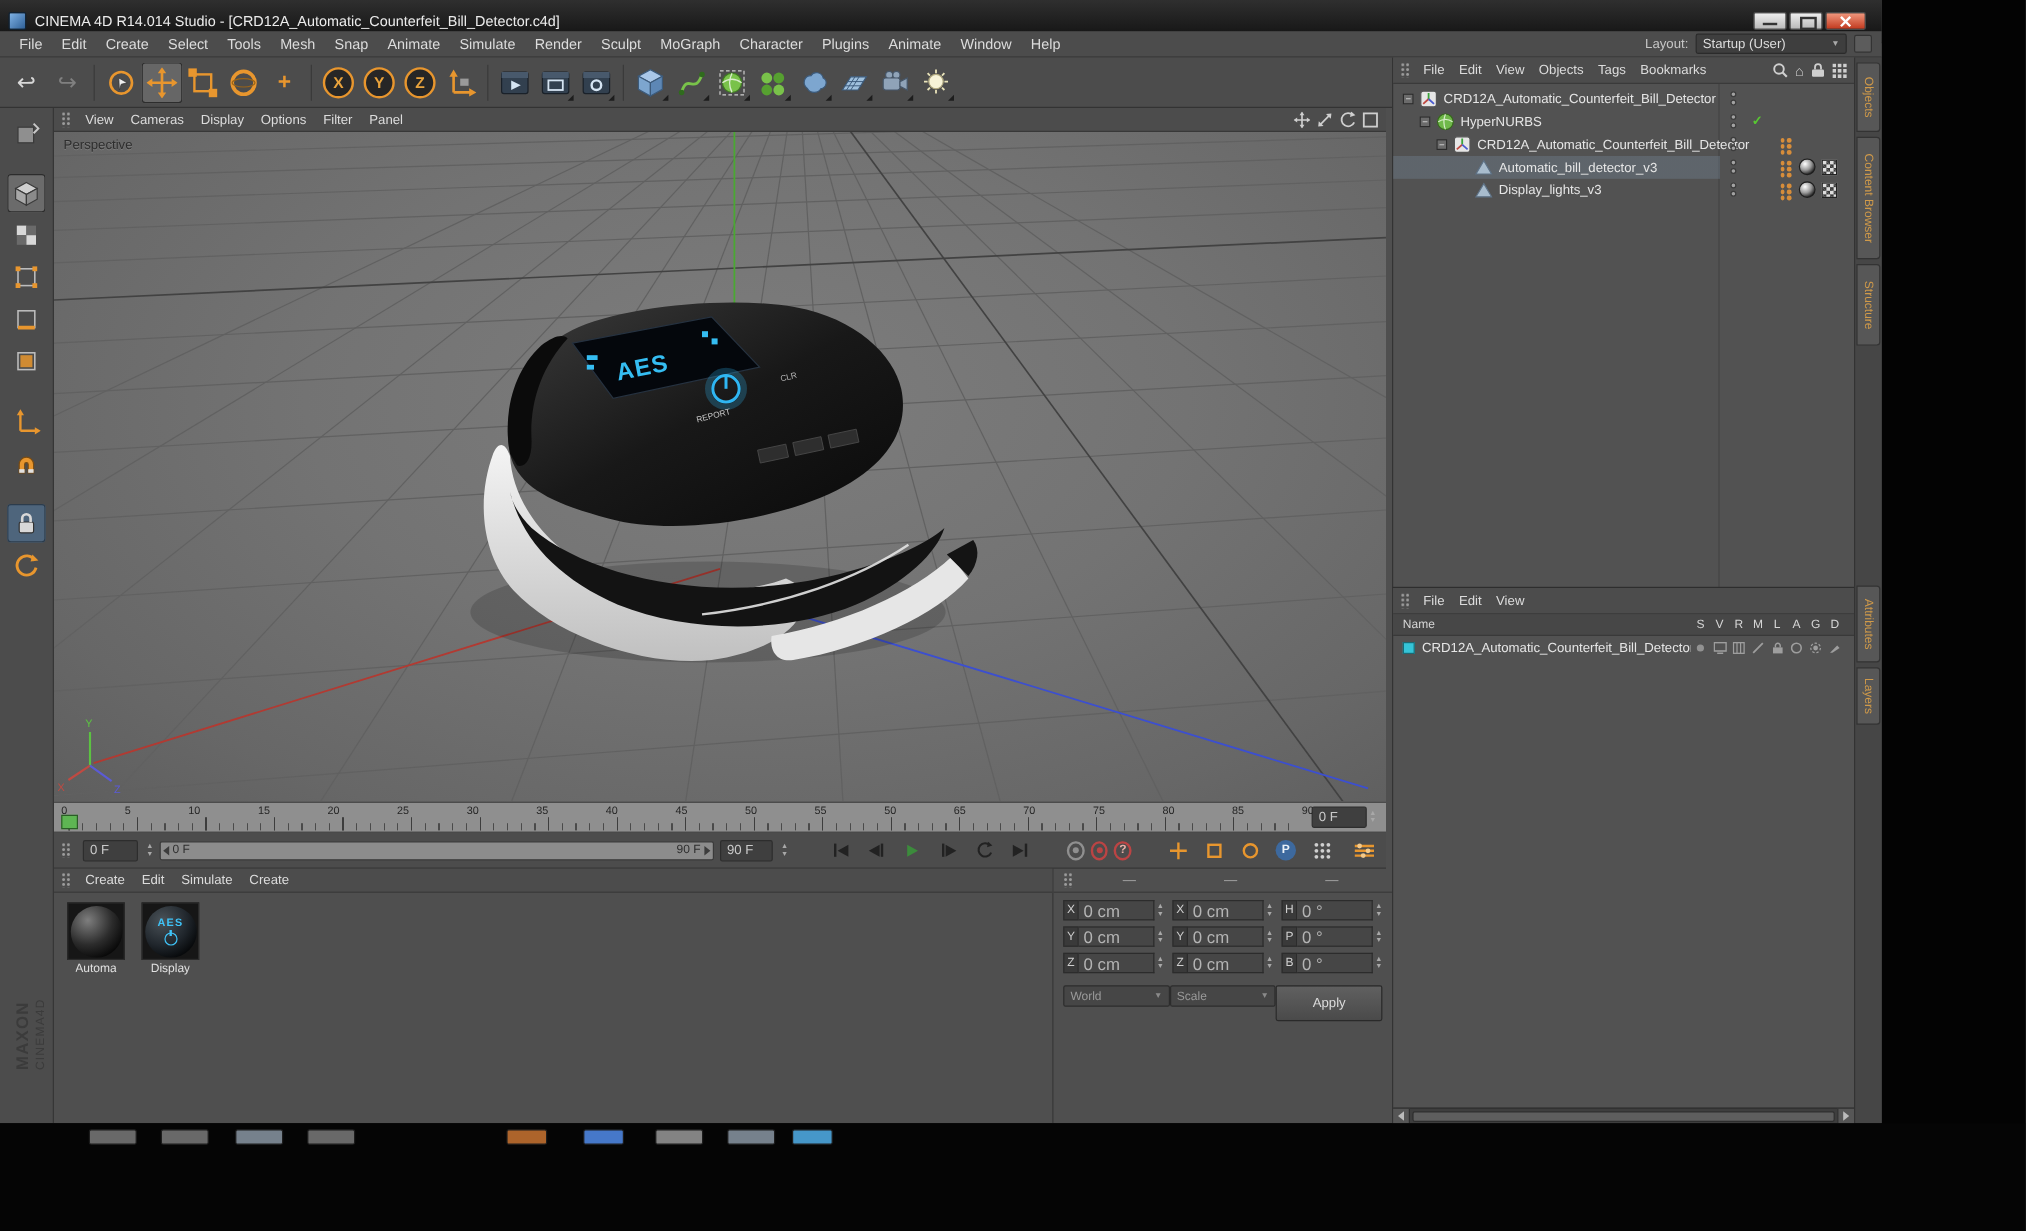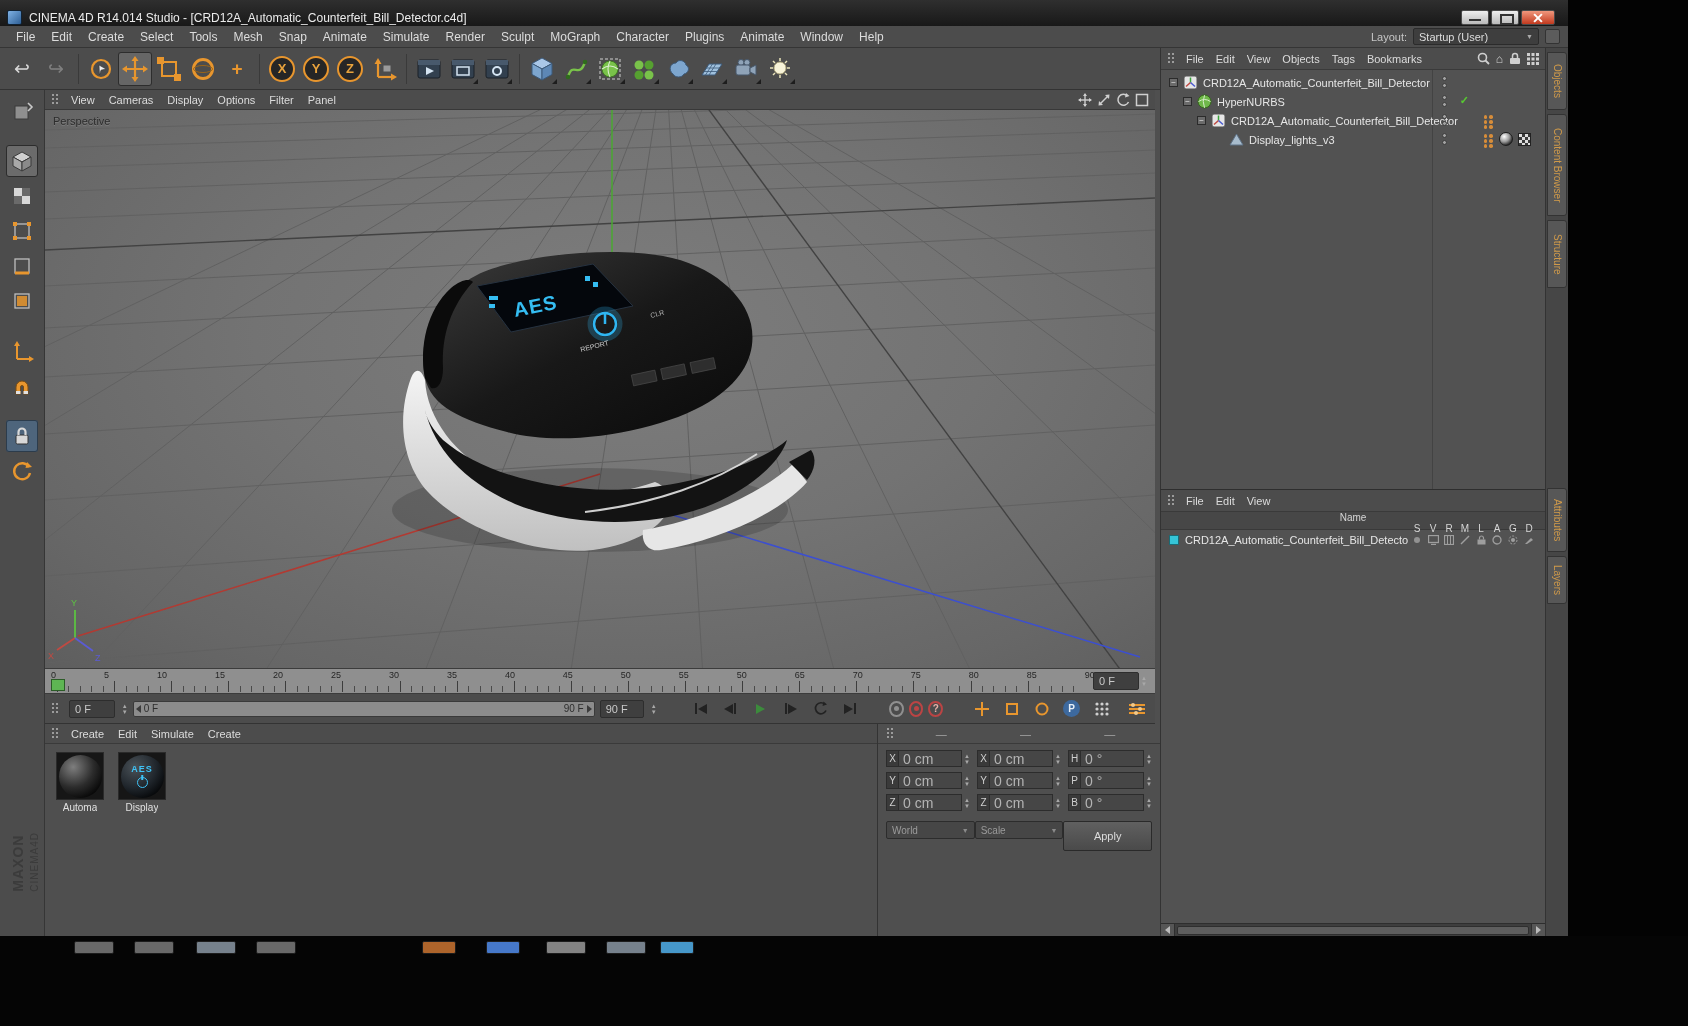--- a/index.html
+++ b/index.html
@@ -180,21 +180,21 @@
     background:radial-gradient(circle at 35% 30%, #fff, #9a9a9a 45%, #151515 82%); }
   .uvtag { position:absolute; right:14px; top:3px; width:13px; height:13px; border:1px solid #222; background:#ddd;
     background-image:linear-gradient(45deg,#3a3a3a 25%,transparent 25%,transparent 75%,#3a3a3a 75%),
       linear-gradient(45deg,#3a3a3a 25%,transparent 25%,transparent 75%,#3a3a3a 75%);
     background-size:6px 6px; background-position:0 0,3px 3px; }
 
   
   .layer-panel { position:absolute; left:1160px; top:490px; width:385px; height:446px; background:#525252;
     border-left:1px solid #333; display:flex; flex-direction:column; }
   .lp-head { height:18px; background:#474747; border-bottom:1px solid #393939; display:flex; align-items:center;
-    padding:0 8px; font-size:10px; color:#d6d6d6;flex-direction:column; }
+    padding:0 8px; font-size:10px; color:#d6d6d6; }
   .lp-cols { margin-left:auto; display:flex; }
   .lp-cols span { width:16px; text-align:center; }
   .lp-row { height:19px; display:flex; align-items:center; padding:0 8px; font-size:11px; color:#e6e6e6; }
   .swatch { width:10px; height:10px; background:#35c4d7; border:1px solid #1a6a74; margin-right:6px; flex:0 0 auto; }
   .lp-cells { margin-left:auto; display:flex; }
   .lp-cells .cell { width:16px; display:flex; align-items:center; justify-content:center; opacity:0.75; }
   .lp-fill { flex:1; }
   .hscroll { height:13px; background:#3e3e3e; border-top:1px solid #2e2e2e; display:flex; align-items:center; }
   .harrow { width:14px; height:100%; background:#565656; border-right:1px solid #2e2e2e;
     display:flex; align-items:center; justify-content:center; }
@@ -1017,20 +1017,43 @@
           <span class="cluster">
               <i></i>
               <i></i>
               <i></i>
               <i></i>
               <i></i>
               <i></i>
             </span>
         </div>
 
+        <div class="trow selected" style="padding-left:54px">
+          <span class="exp-space"></span>
+          <span class="oicon">
+            <svg width="15" height="15">
+                <path d="M7.5 2 L14 13 L1 13 Z" fill="#a8bccd" stroke="#5e7286"></path>
+              </svg>
+          </span>
+          <span class="tlabel">Automatic_bill_detector_v3</span>
+          <span class="vis-dots">
+              <i></i>
+              <i></i>
+            </span>
+          <span class="cluster">
+              <i></i>
+              <i></i>
+              <i></i>
+              <i></i>
+              <i></i>
+              <i></i>
+            </span>
+          <span class="mtag"></span>
+          <span class="uvtag"></span>
+        </div>
 
         <div class="trow" style="padding-left:54px">
           <span class="exp-space"></span>
           <span class="oicon">
             <svg width="15" height="15">
                 <path d="M7.5 2 L14 13 L1 13 Z" fill="#a8bccd" stroke="#5e7286"></path>
               </svg>
           </span>
           <span class="tlabel">Display_lights_v3</span>
           <span class="vis-dots">

